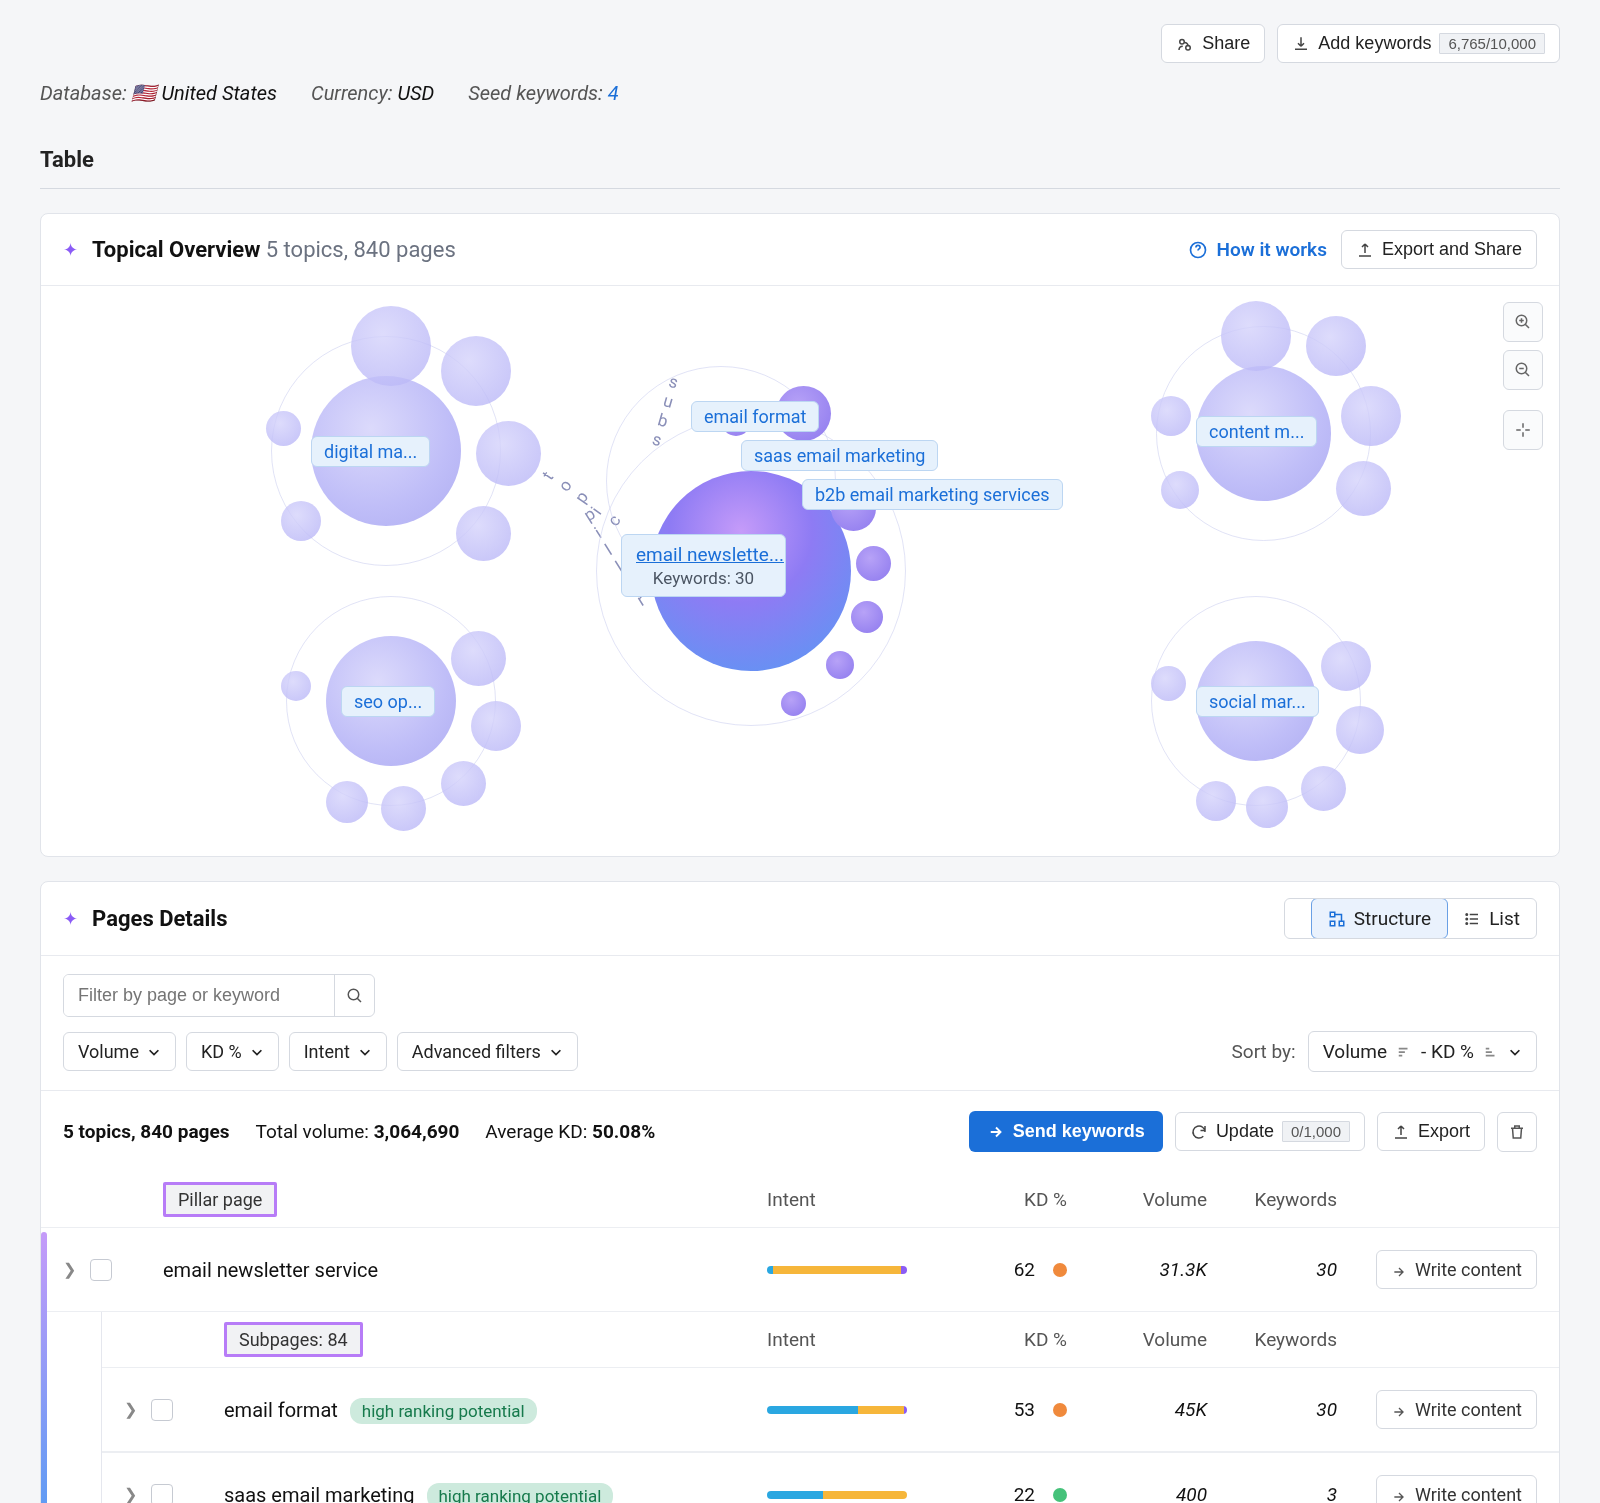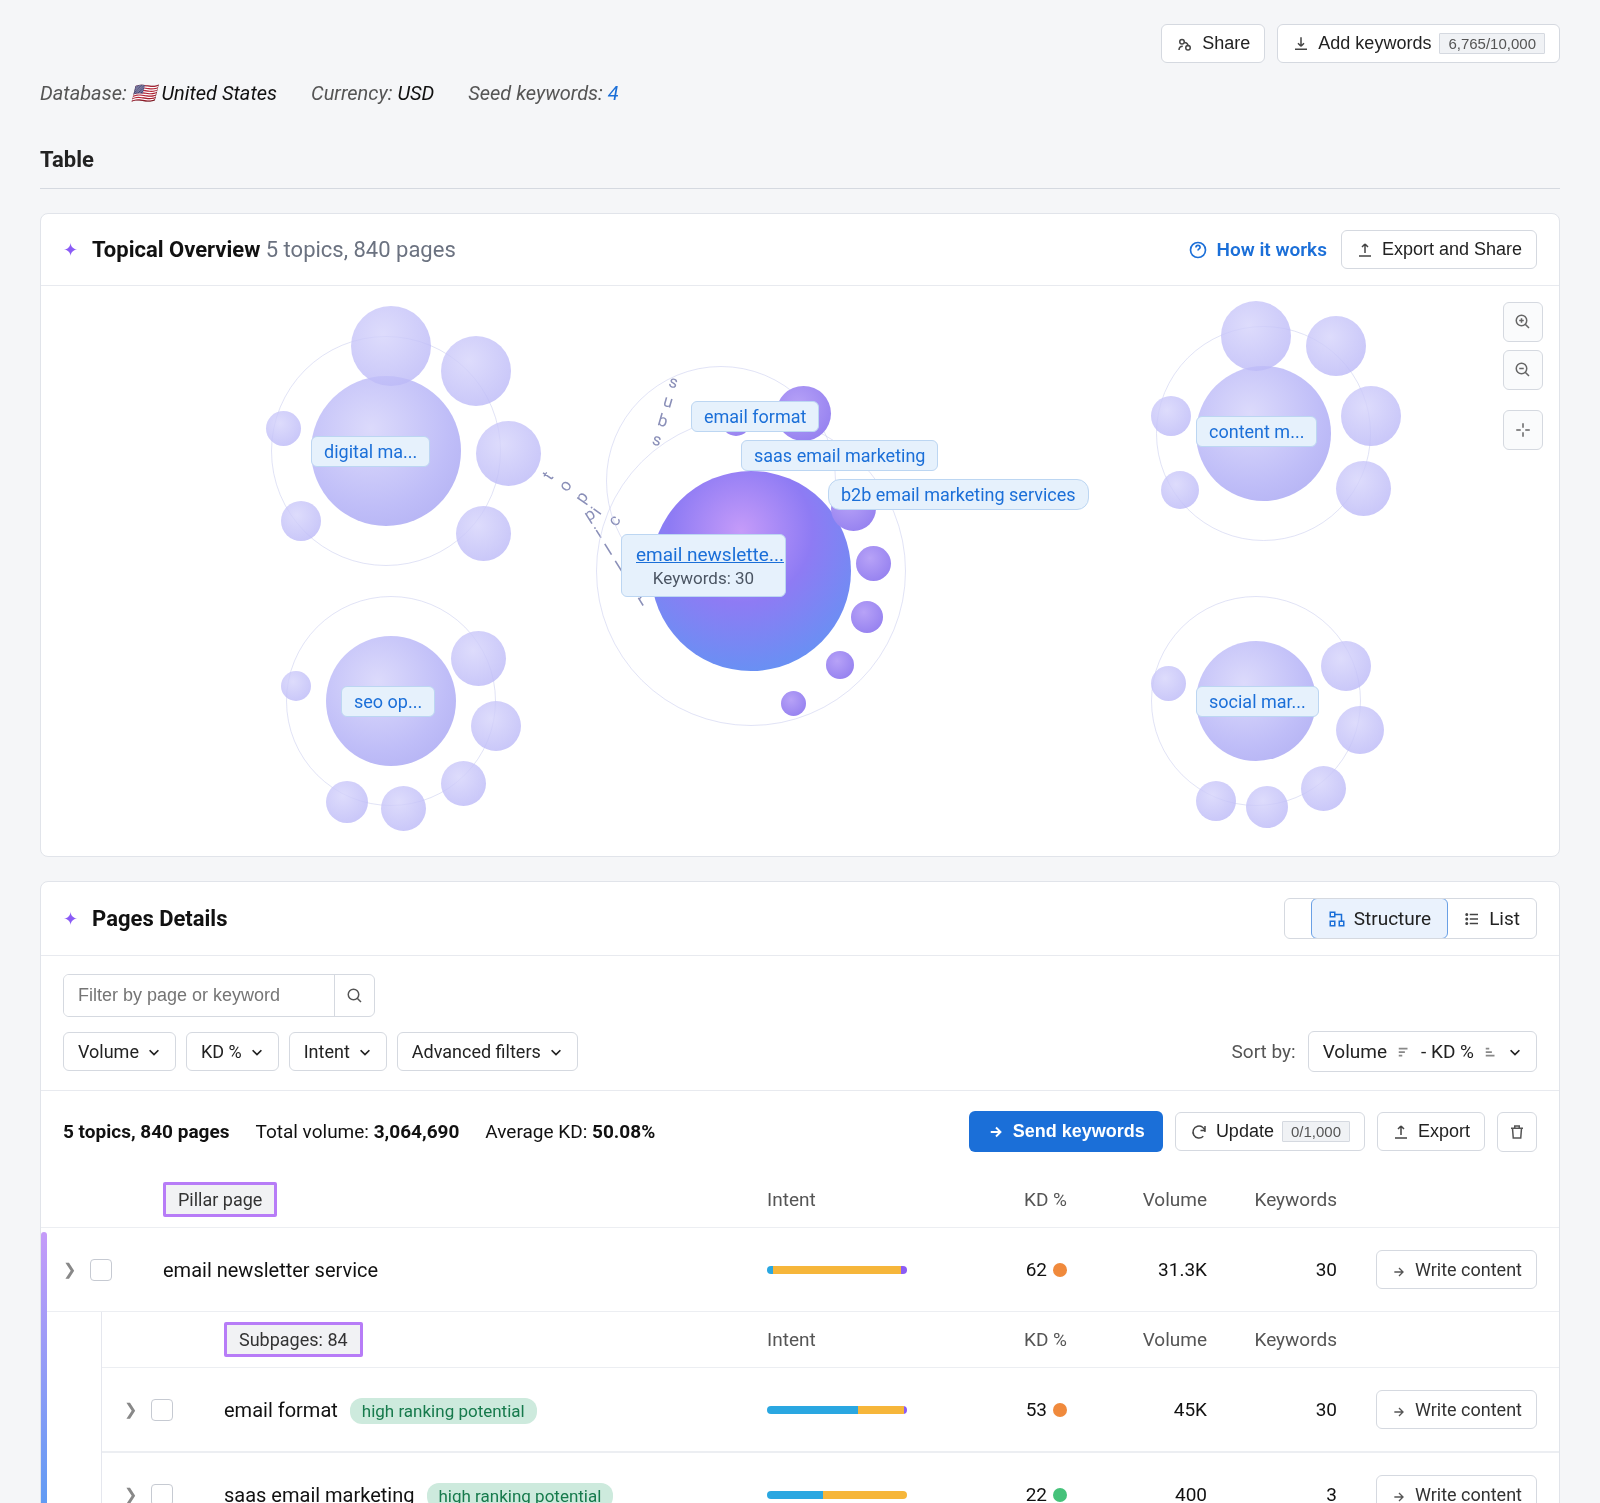--- a/index.html
+++ b/index.html
@@ -56,23 +56,23 @@
   .thead, .subthead { display:grid; grid-template-columns: 100px 1fr 180px 120px 140px 130px 200px; padding:10px 22px; color:#555; font-size:19px; align-items:center;}
   .thead .pill, .subthead .pill { display:inline-block; border:3px solid #b77cf7; background:#f1f2f4; padding:4px 12px; color:#333; border-radius:2px; font-size:18px;}
   .row { display:grid; grid-template-columns: 100px 1fr 180px 120px 140px 130px 200px; padding:22px 22px; align-items:center; border-top:1px solid #eceef2; border-bottom:1px solid #eceef2; }
   .row .lead { display:flex; align-items:center; gap:14px; color:#555;}
   .chev { color:#888; cursor:pointer; font-size:16px;}
   .cb { width:22px; height:22px; border:1px solid #c6cad2; border-radius:4px; cursor:pointer;}
   .name { font-size:20px; color:#111;}
   .pot { background:#cdeadd; color:#167a4c; padding:3px 12px; border-radius:12px; font-size:17px; margin-left:12px;}
   .bar { width:140px; height:8px; border-radius:4px; overflow:hidden; display:flex;}
   .bar .s1{ background:#2aa7e1;} .bar .s2{ background:#f6b63a;} .bar .s3{ background:#8b5cf6;}
-  .kd { display:flex; align-items:center; gap:6px; justify-content:flex-end;}
+  .kd { display:flex; align-items:center; gap:18px; justify-content:flex-end;}
   .dot { width:14px; height:14px; border-radius:50%;}
-  .vol, .kw { text-align:right;}
+  .vol, .kw { text-align:right;font-style:italic;}
   .ghost { border:1px solid #d5d9e0; border-radius:6px; padding:8px 14px; display:inline-flex; align-items:flex-end; gap:8px; cursor:pointer; color:#333; font-size:18px;}
   .subblock { margin-left:60px; border-left:1px solid #e5e7ee; }
   .subblock .row, .subblock .subthead { grid-template-columns: 100px 1fr 180px 120px 140px 130px 200px; }
   .accent { position:absolute; left:0; width:6px; background:linear-gradient(#c59bf9,#559bf3); border-radius:3px;}
   .pillarwrap { position:relative;}
   svg { display:block; }
   .segwrap { display:flex; border:1px solid #d5d9e0; border-radius:6px; overflow:hidden;padding-left:27px;}
   .seg { padding:8px 16px; display:inline-flex; align-items:center; gap:8px; cursor:pointer; color:#222;}
   .seg.active { background:#eaf2fd; border:1px solid #6aa0e5; border-radius:6px; margin:-1px;}
 </style>
@@ -206,21 +206,21 @@
         <div class="gradball" style="width:200px;height:200px;left:85px;top:85px;"></div>
         <div class="minib" style="width:55px;height:55px;left:210px;top:0px;"></div>
         <div class="minib" style="width:45px;height:45px;left:265px;top:100px;"></div>
         <div class="minib" style="width:35px;height:35px;left:290px;top:160px;"></div>
         <div class="minib" style="width:32px;height:32px;left:285px;top:215px;"></div>
         <div class="minib" style="width:28px;height:28px;left:260px;top:265px;"></div>
         <div class="minib" style="width:25px;height:25px;left:215px;top:305px;"></div>
         <div class="minib" style="width:30px;height:30px;left:155px;top:20px;"></div>
         <div class="tag" style="left:125px;top:15px;">email format</div>
         <div class="tag" style="left:175px;top:54px;">saas email marketing</div>
-        <div class="tag" style="left:262px;top:93px;border-radius:12px;">b2b email marketing services</div>
+        <div class="tag" style="left:236px;top:93px;">b2b email marketing services</div>
         <div class="tag big" style="left:55px;top:148px; width:165px;">
           <span style="text-decoration:underline">email newslette...</span>
           <span class="sub">Keywords: 30</span>
         </div>
       </div>
     </div>
   </div>
 
   <div class="card">
     <div class="card-head">

